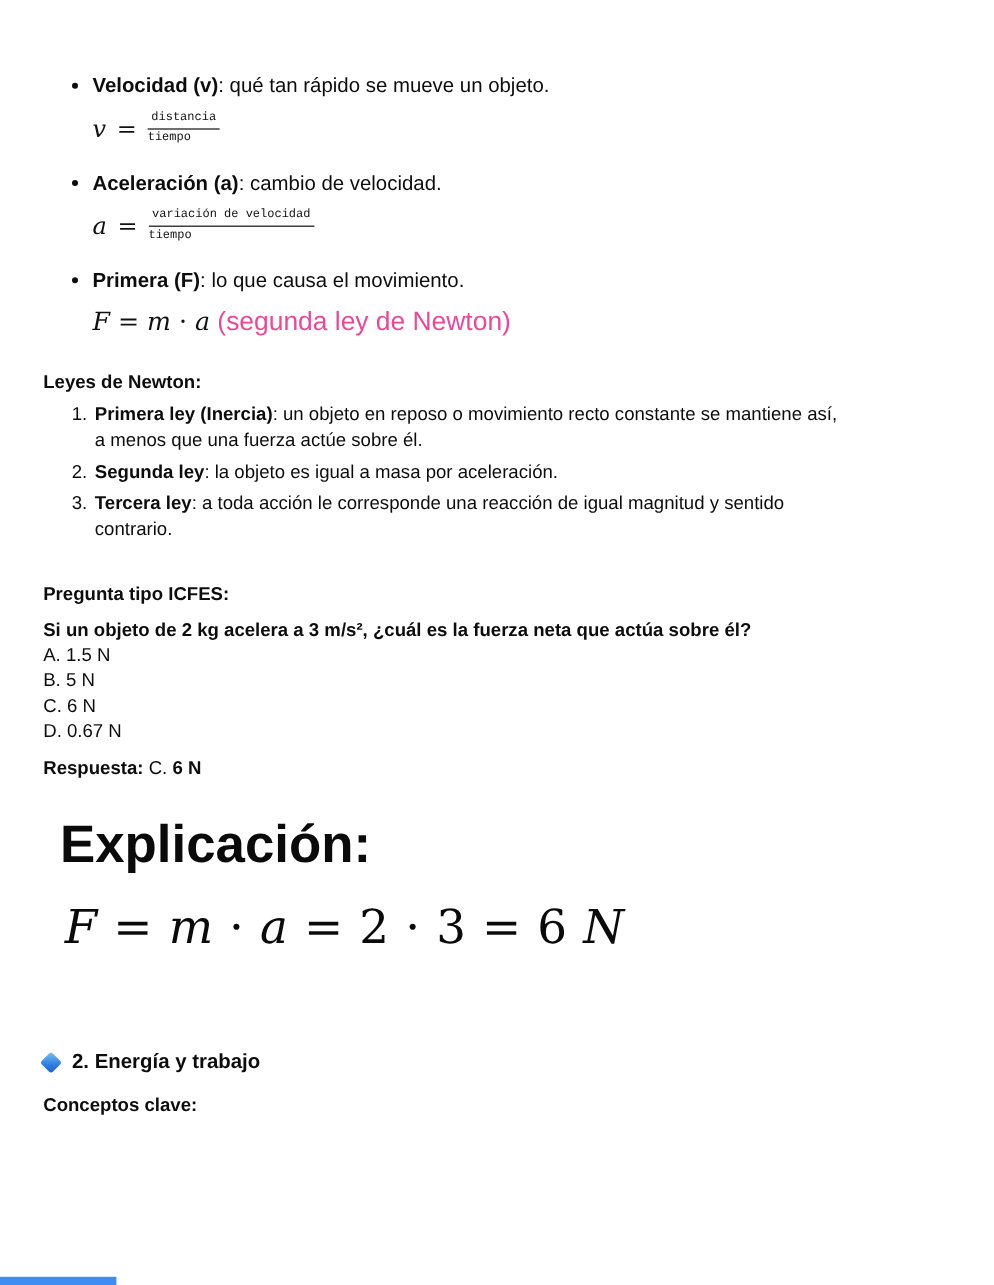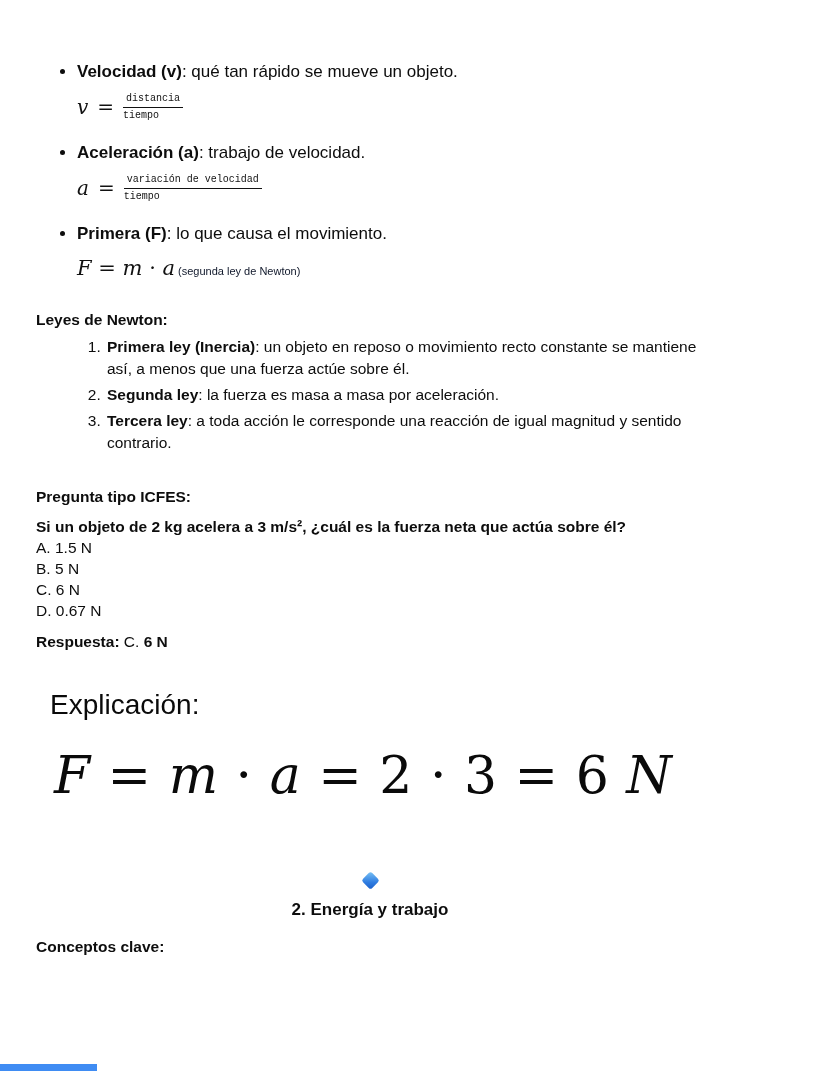--- a/index.html
+++ b/index.html
@@ -56,36 +56,36 @@
   .math-inline-row {
     margin: 10px 0 2px 0;
     font-size: 17px;
   }
   .inline-math {
     font-family: "DejaVu Serif", serif;
     font-size: 21px;
     color: #111;
   }
   .inline-math .it { font-style: italic; }
-  .math-note { font-size: 11px; color: #0f172a; }
+  .math-note { font-size: 22px; color: #ec4899; }
 
   
   .sec-heading {
     font-size: 15.5px;
     font-weight: 700;
     line-height: 21px;
     margin: 26px 0 6px 0;
   }
   ol.newton {
     margin: 4px 0 0 0;
     padding-left: 41px;
     font-size: 15.5px;
     line-height: 22px;
   }
-  ol.newton > li { margin-bottom: 4px; padding-left: 2px; margin-left: 28px; }
+  ol.newton > li { margin-bottom: 4px; padding-left: 2px; }
   ol.newton b { font-weight: 700; }
 
   .q-heading {
     font-size: 15.5px;
     font-weight: 700;
     line-height: 21px;
     margin: 32px 0 0 0;
   }
   .q-prompt {
     font-size: 15.5px;
@@ -99,43 +99,42 @@
   }
   .q-answer {
     font-size: 15.5px;
     line-height: 21px;
     margin-top: 10px;
   }
   .q-answer b { font-weight: 700; }
 
   
   .exp-heading {
-    font-size: 28px;
-    font-weight: 400;
+    font-size: 44px;
+    font-weight: 700;
     line-height: 42px;
     margin: 32px 0 0 14px;
     color: #0a0a0a;
   }
   .big-formula {
     font-family: "DejaVu Serif", serif;
-    font-size: 52px;
+    font-size: 39px;
     line-height: 50px;
     margin: 24px 0 0 18px;
     color: #0a0a0a;
     letter-spacing: 0.5px;
   }
   .big-formula .it { font-style: italic; }
 
   
   .next-section {
     display: flex;
     align-items: center;
     gap: 11px;
     margin-top: 74px;
-    flex-direction: column;
   }
   .diamond-icon {
     width: 13px;
     height: 13px;
     transform: rotate(45deg);
     background: linear-gradient(135deg, #7cc4f5 0%, #2f7de1 60%, #1b5fc9 100%);
     border-radius: 2.5px;
     flex: 0 0 auto;
   }
   .next-title {
@@ -173,21 +172,21 @@
         <span class="mvar">v</span>
         <span>=</span>
         <span class="frac">
           <span class="num">distancia</span>
           <span class="den">tiempo</span>
         </span>
       </div>
     </li>
 
     <li>
-      <span class="li-line"><b>Aceleración (a)</b><span>: trabajo de velocidad.</span></span>
+      <span class="li-line"><b>Aceleración (a)</b><span>: cambio de velocidad.</span></span>
       <div class="math-row">
         <span class="mvar">a</span>
         <span>=</span>
         <span class="frac">
           <span class="num">variación de velocidad</span>
           <span class="den">tiempo</span>
         </span>
       </div>
     </li>
 
@@ -196,21 +195,21 @@
       <div class="math-inline-row">
         <span class="inline-math"><span class="it">F</span><span> = </span><span class="it">m</span><span> · </span><span class="it">a</span></span><span class="math-note"> (segunda ley de Newton)</span>
       </div>
     </li>
 
   </ul>
 
   <div class="sec-heading">Leyes de Newton:</div>
   <ol class="newton">
     <li><b>Primera ley (Inercia)</b><span>: un objeto en reposo o movimiento recto constante se mantiene así, a menos que una fuerza actúe sobre él.</span></li>
-    <li><b>Segunda ley</b><span>: la fuerza es masa a masa por aceleración.</span></li>
+    <li><b>Segunda ley</b><span>: la objeto es igual a masa por aceleración.</span></li>
     <li><b>Tercera ley</b><span>: a toda acción le corresponde una reacción de igual magnitud y sentido contrario.</span></li>
   </ol>
 
   <div class="q-heading">Pregunta tipo ICFES:</div>
   <div class="q-prompt">Si un objeto de 2 kg acelera a 3 m/s², ¿cuál es la fuerza neta que actúa sobre él?</div>
   <div class="q-option">A. 1.5 N</div>
   <div class="q-option">B. 5 N</div>
   <div class="q-option">C. 6 N</div>
   <div class="q-option">D. 0.67 N</div>
   <div class="q-answer"><b>Respuesta:</b><span> C. </span><b>6 N</b></div>

